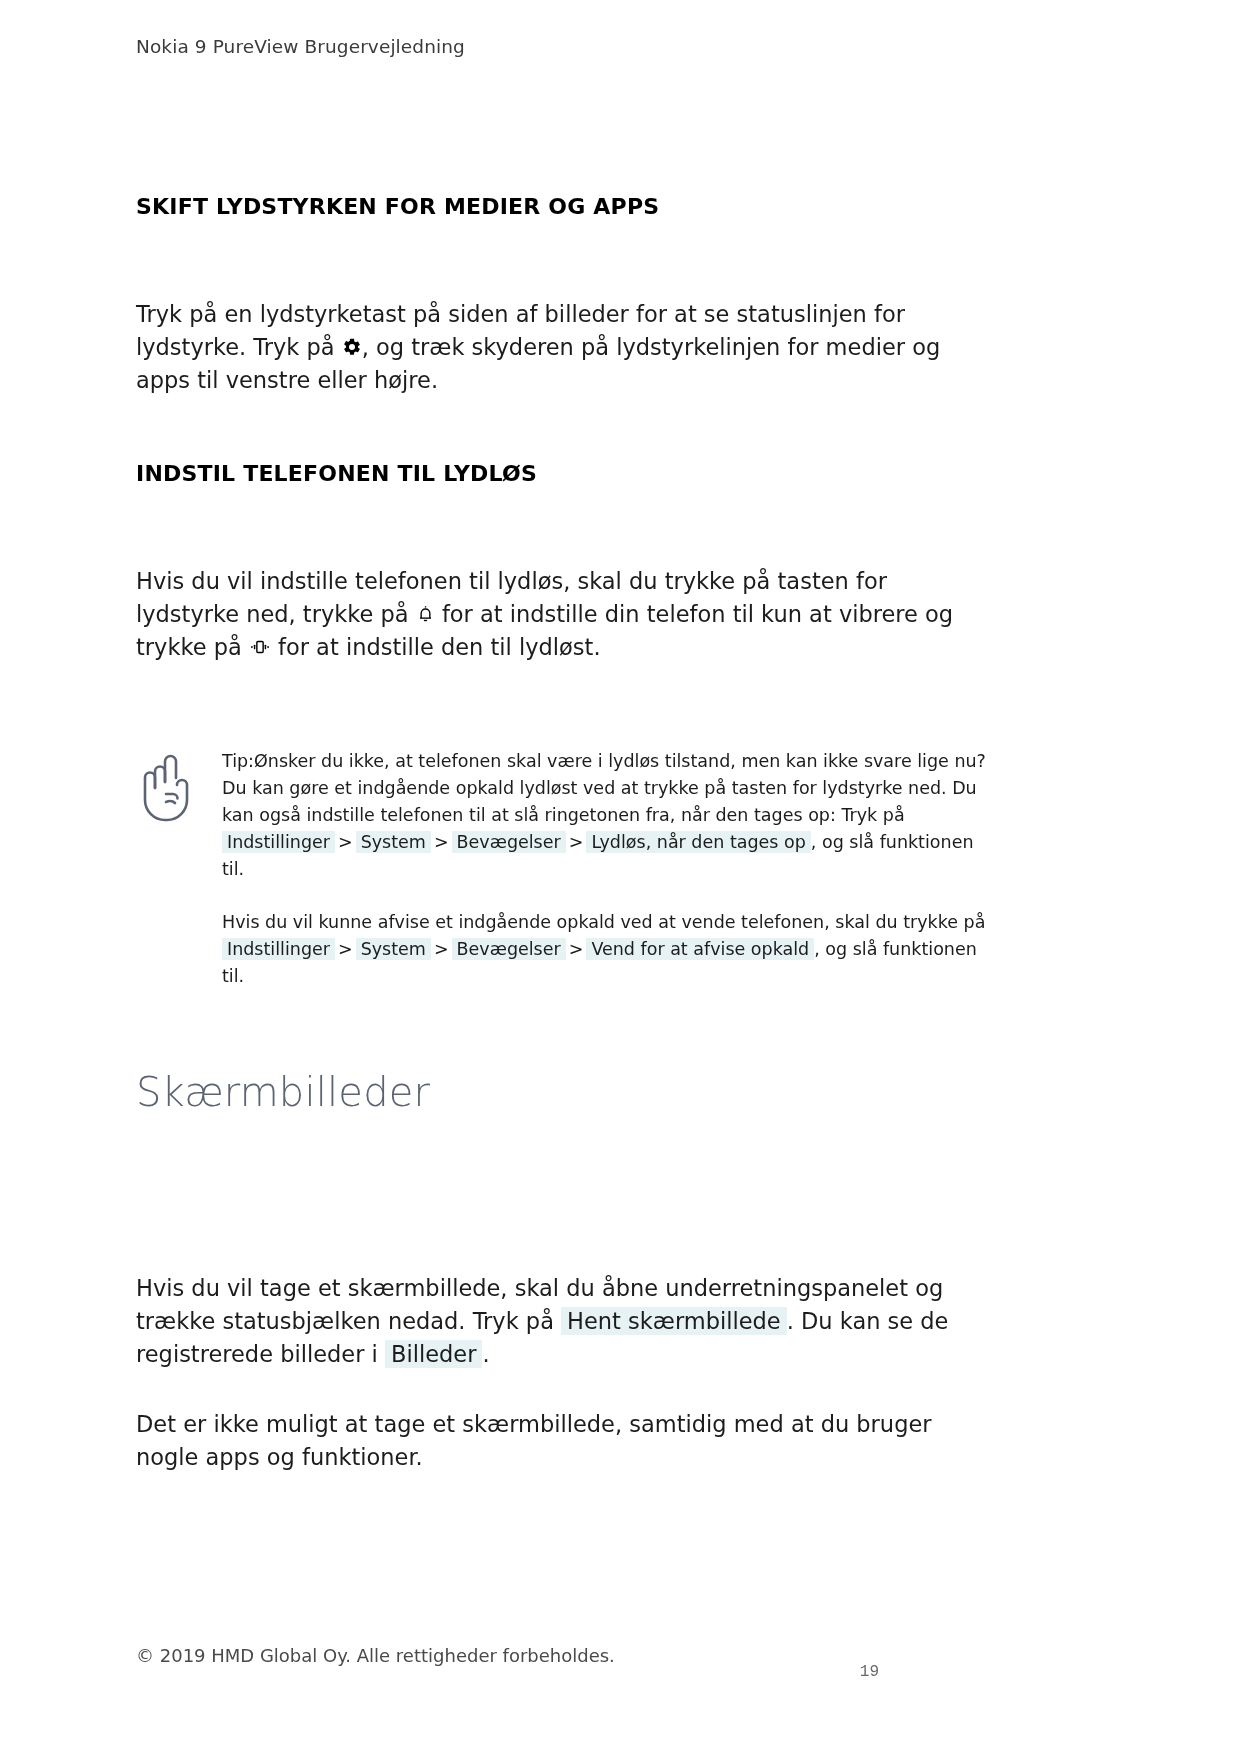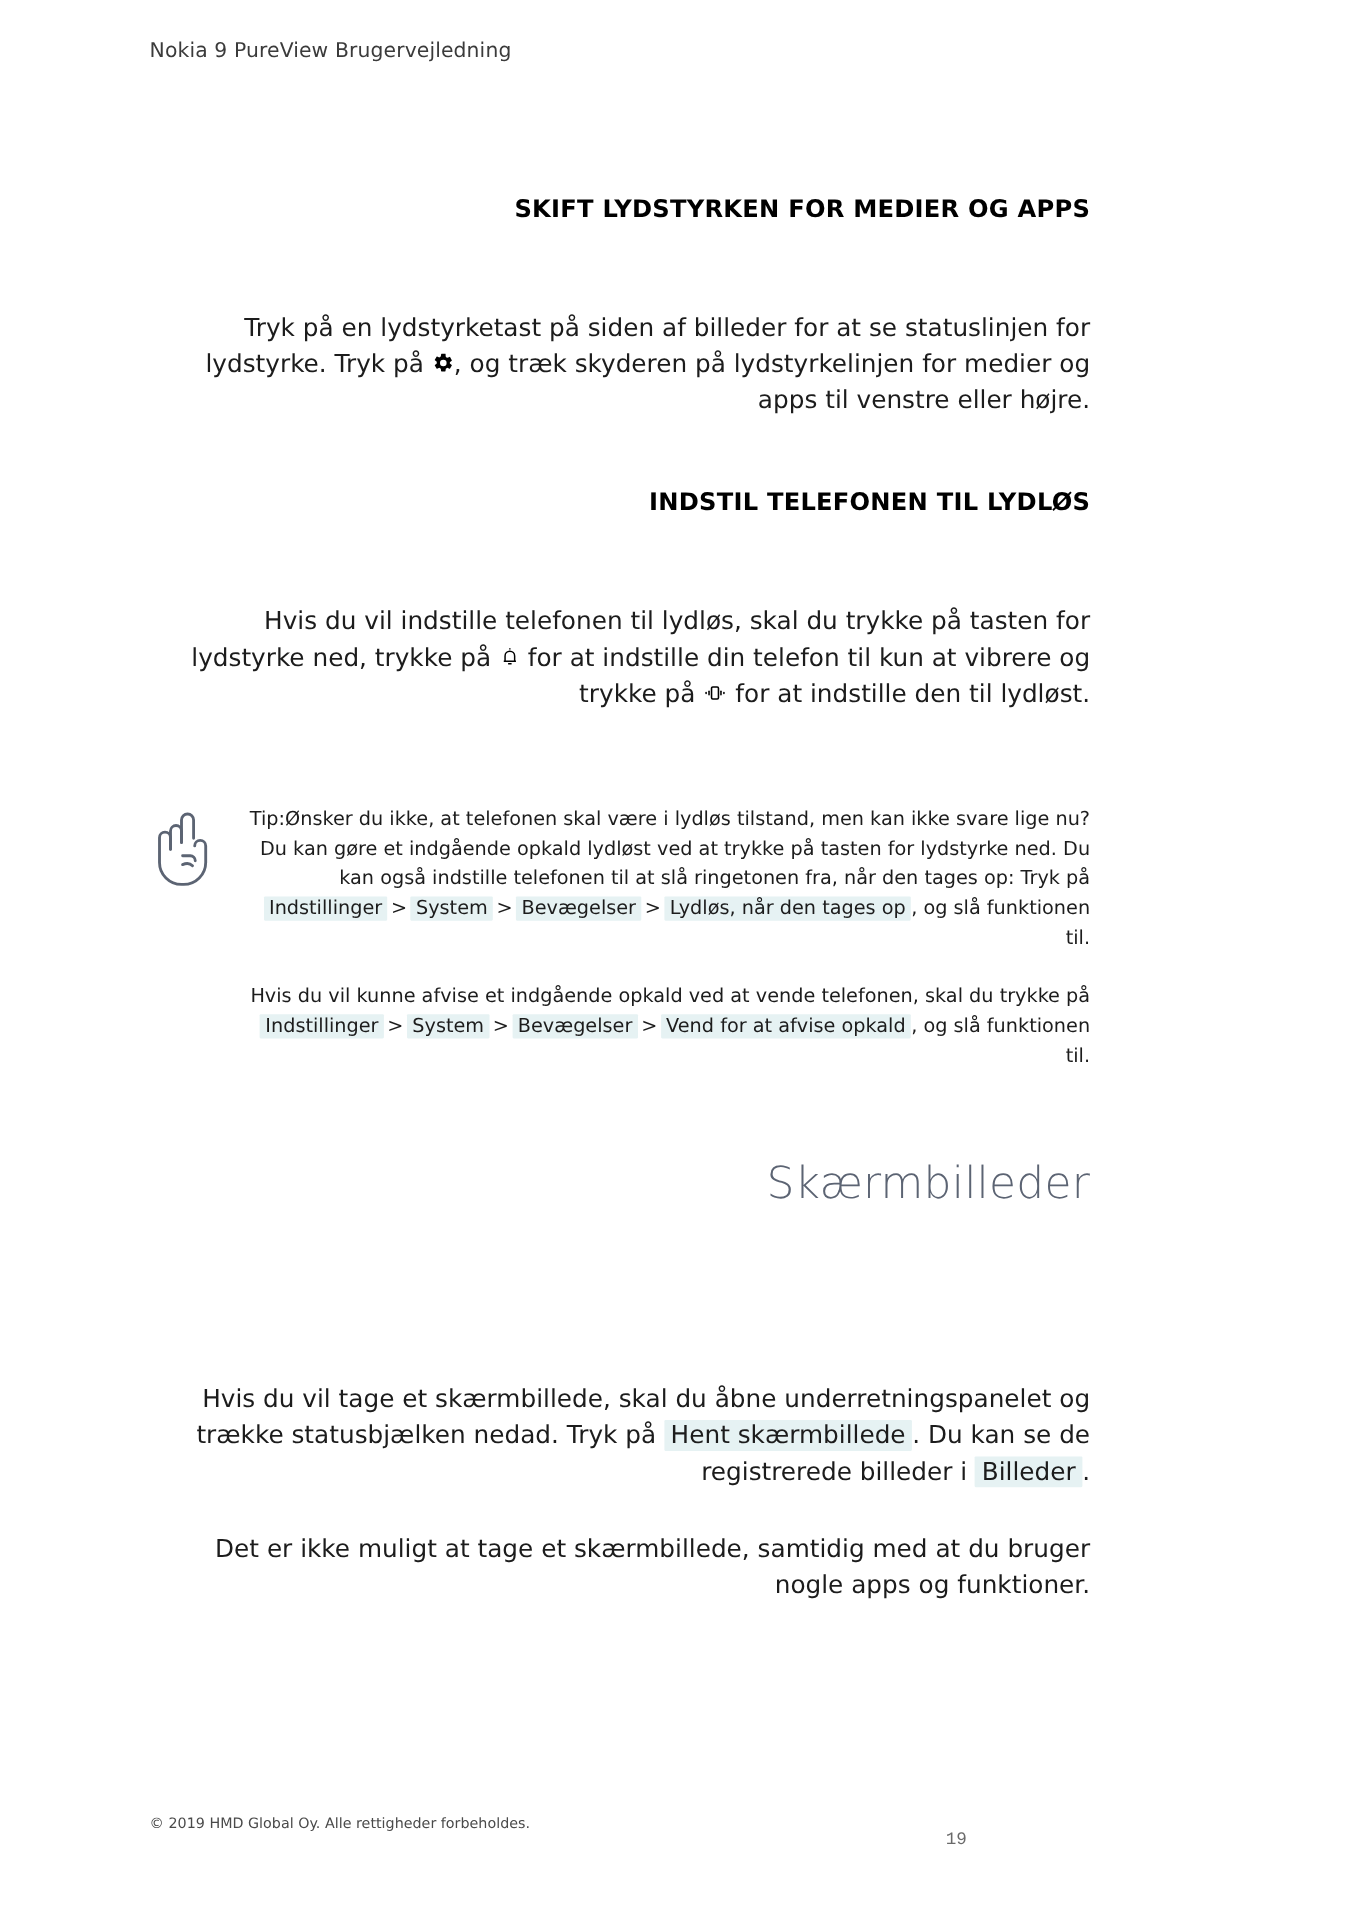--- a/index.html
+++ b/index.html
@@ -14,23 +14,22 @@
     position: relative;
     width: 1015px;
     height: 1754px;
     background: #ffffff;
     box-sizing: border-box;
     overflow: hidden;
   }
   .content {
     position: absolute;
     left: 136px;
-    top: 0;
+    top: 16px;
     width: 855px;
-    text-align: right;
   }
 
   
   .running-header {
     position: absolute;
     left: 136px;
     top: 36px;
     font-size: 18.5px;
     color: #3b3b3b;
     letter-spacing: 0.1px;
@@ -111,21 +110,21 @@
     display: inline-block;
     vertical-align: -2px;
   }
   .glyph svg { display: block; }
 
   
   .footer-left {
     position: absolute;
     left: 136px;
     bottom: 88px;
-    font-size: 13px;
+    font-size: 18px;
     color: #4a4a4a;
   }
   .footer-page {
     position: absolute;
     right: 136px;
     bottom: 73px;
     font-size: 16px;
     color: #6a6a6a;
     font-weight: 400;
     font-family: Liberation Mono, monospace;

